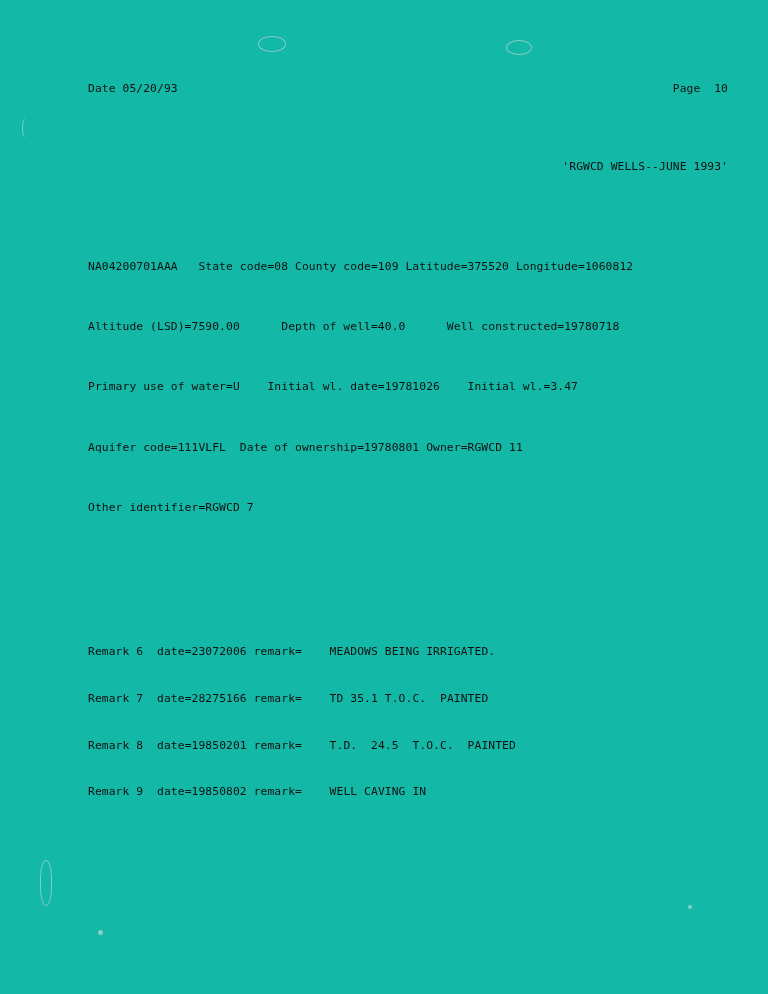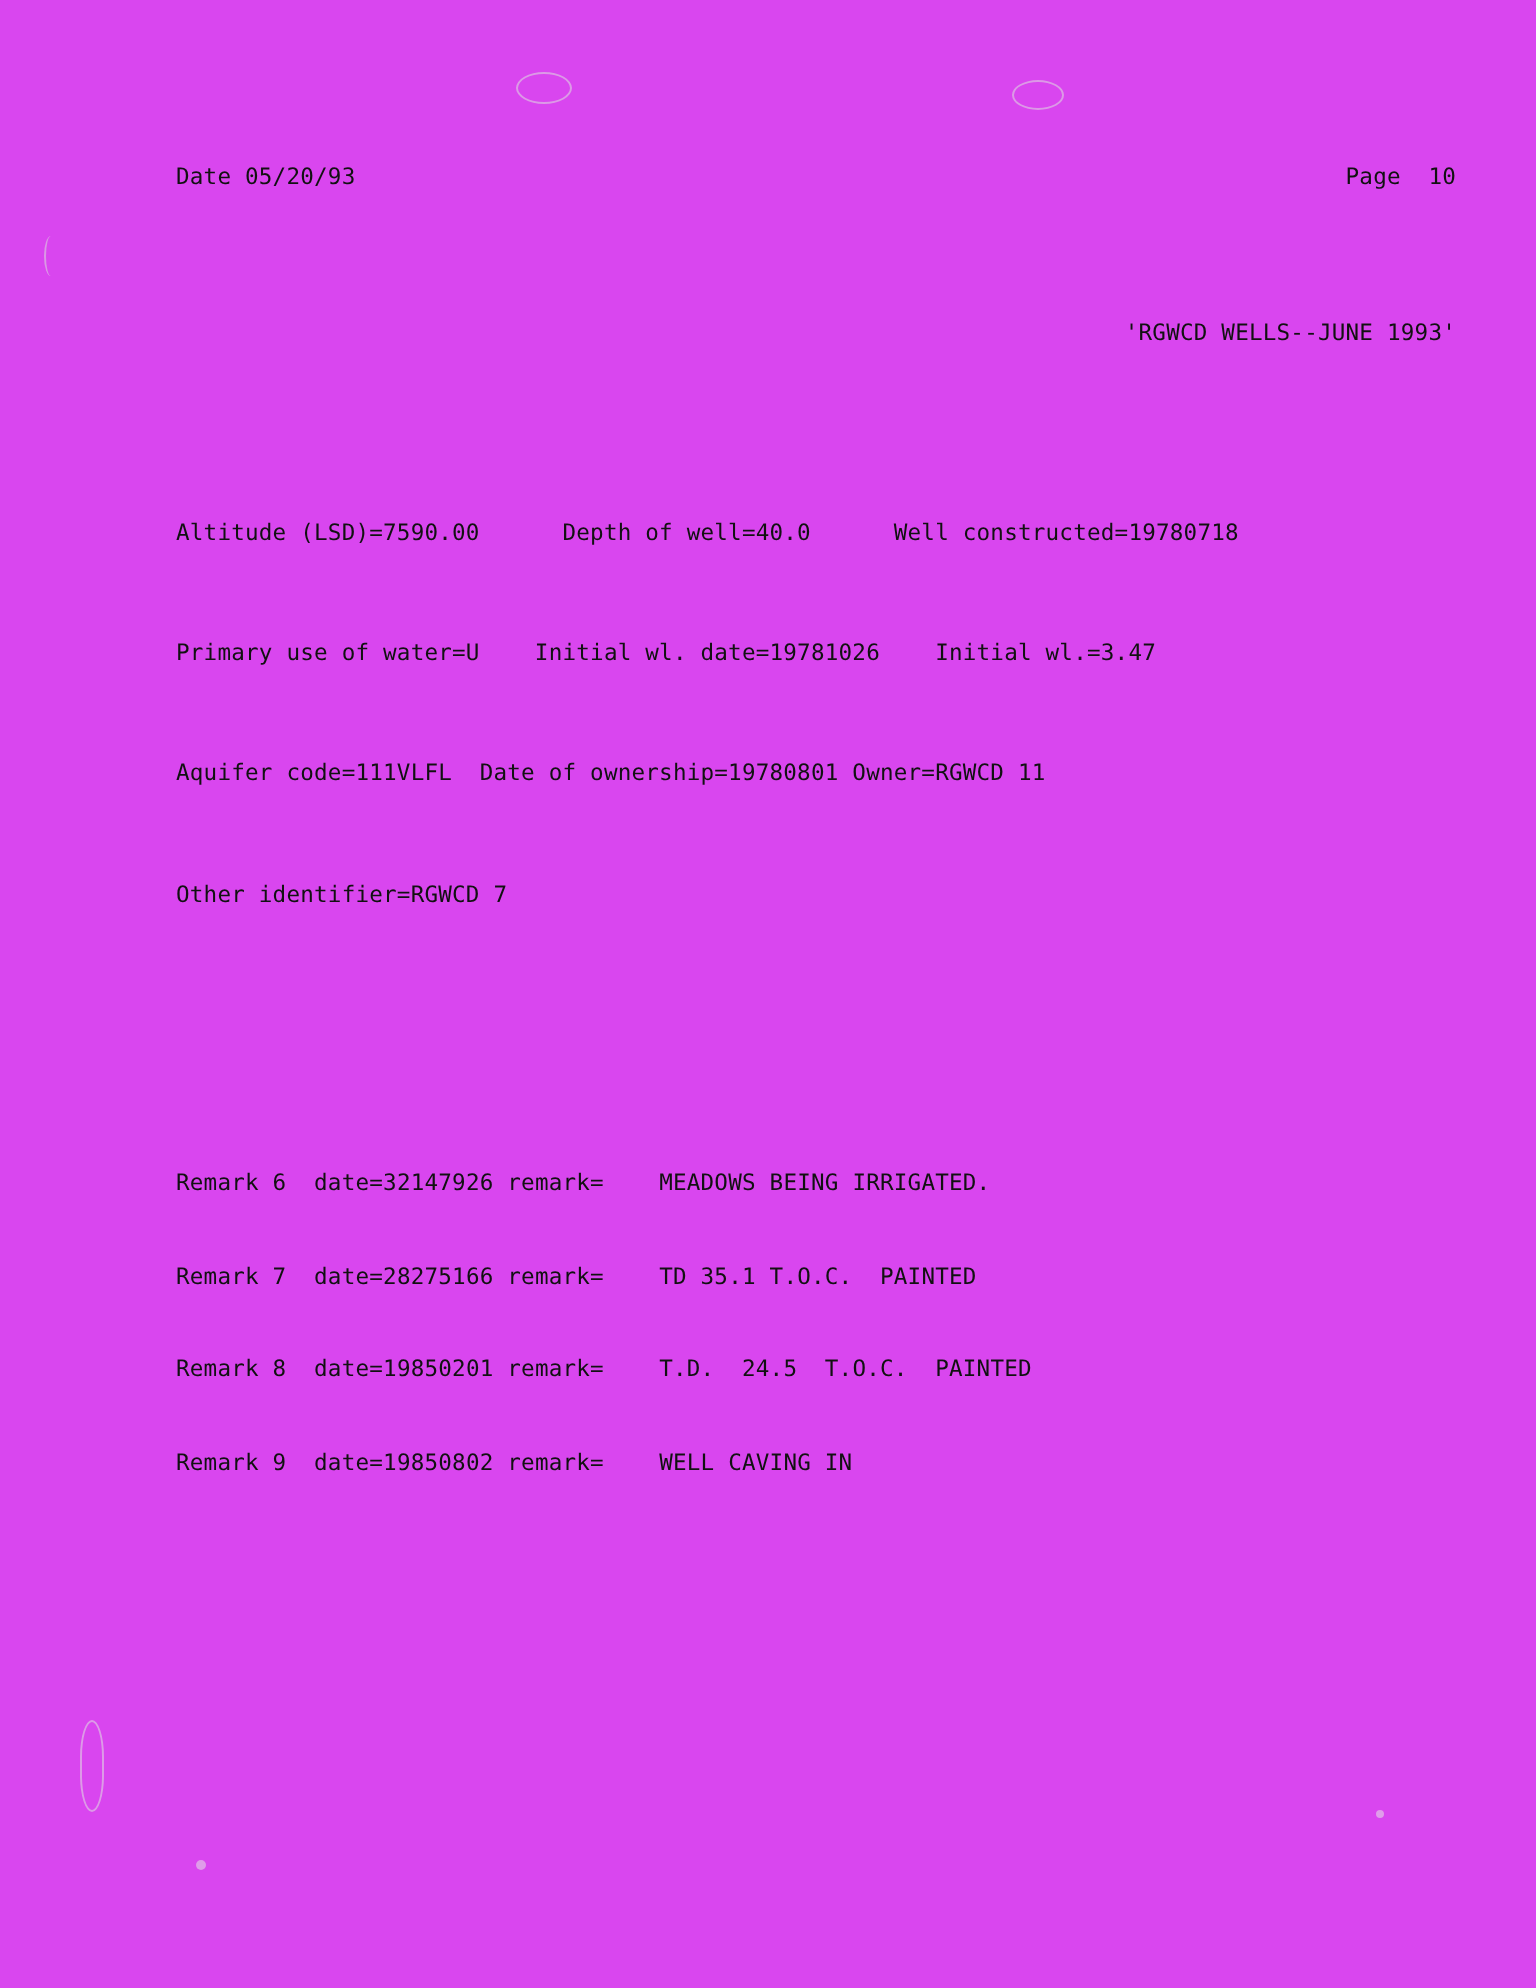--- a/index.html
+++ b/index.html
@@ -12,21 +12,21 @@
     height: 994px;
     position: relative;
     font-family: "DejaVu Sans Mono", monospace;
     color: #111;
     overflow: hidden;
   }
   .page {
     position: absolute;
     left: 0; top: 0;
     width: 768px; height: 994px;
-    background: #d946ef;
+    background: #14b8a6;
   }
   
   .artifact {
     position: absolute;
     border-radius: 50%;
     border: 1px solid #d9d9d9;
     opacity: .55;
   }
   .a1 { left: 258px; top: 36px; width: 26px; height: 14px; border-color:#dedede; }
   .a2 { left: 506px; top: 40px; width: 24px; height: 13px; border-color:#dedede; }
@@ -78,28 +78,29 @@
   <div class="doc">
 
     <div class="row-head">
       <span>Date 05/20/93</span>
       <span>Page  10</span>
     </div>
 
     <div class="title">'RGWCD WELLS--JUNE 1993'</div>
 
     <div class="fields">
+      <div>NA04200701AAA   State code=08 County code=109 Latitude=375520 Longitude=1060812</div>
       <div>Altitude (LSD)=7590.00      Depth of well=40.0      Well constructed=19780718</div>
       <div>Primary use of water=U    Initial wl. date=19781026    Initial wl.=3.47</div>
       <div>Aquifer code=111VLFL  Date of ownership=19780801 Owner=RGWCD 11</div>
       <div>Other identifier=RGWCD 7</div>
     </div>
 
     <div class="remarks">
-      <div><span>Remark 6 </span> <span>date=32147926 remark=</span>    <span>MEADOWS BEING IRRIGATED.</span></div>
+      <div><span>Remark 6 </span> <span>date=23072006 remark=</span>    <span>MEADOWS BEING IRRIGATED.</span></div>
       <div><span>Remark 7 </span> <span>date=28275166 remark=</span>    <span>TD 35.1 T.O.C.  PAINTED</span></div>
       <div><span>Remark 8 </span> <span>date=19850201 remark=</span>    <span>T.D.  24.5  T.O.C.  PAINTED</span></div>
       <div><span>Remark 9 </span> <span>date=19850802 remark=</span>    <span>WELL CAVING IN</span></div>
     </div>
 
     
 
     
     
 

